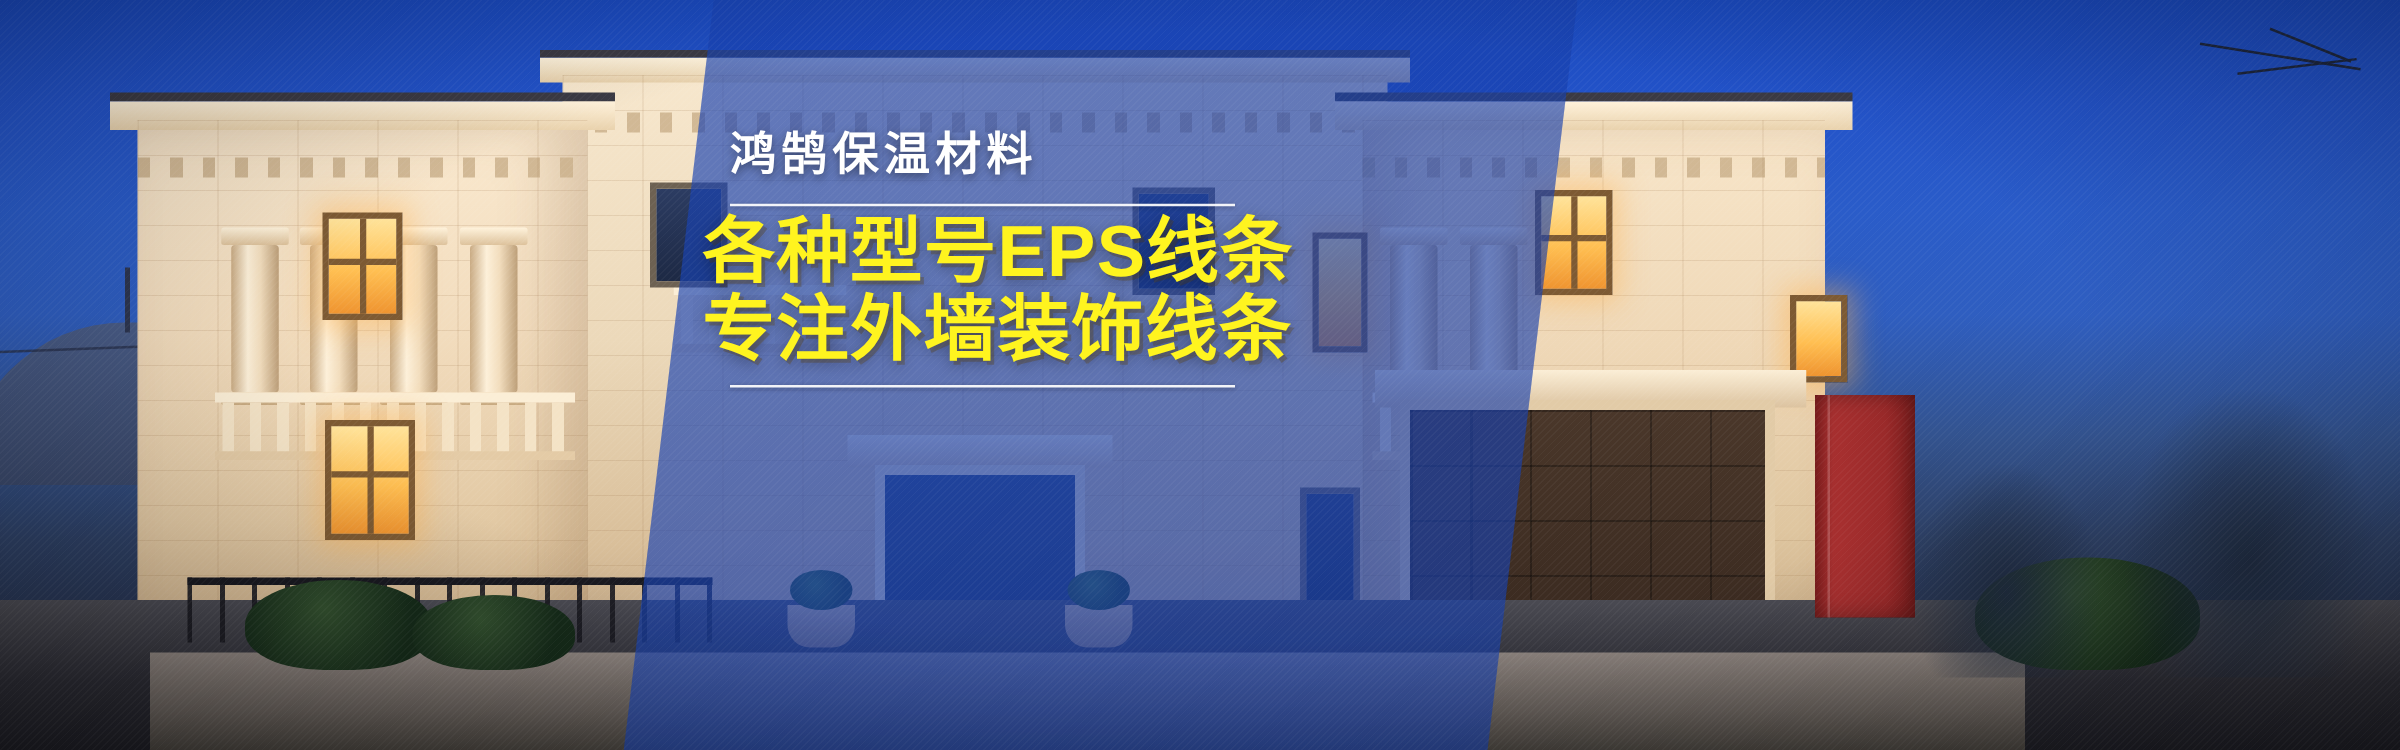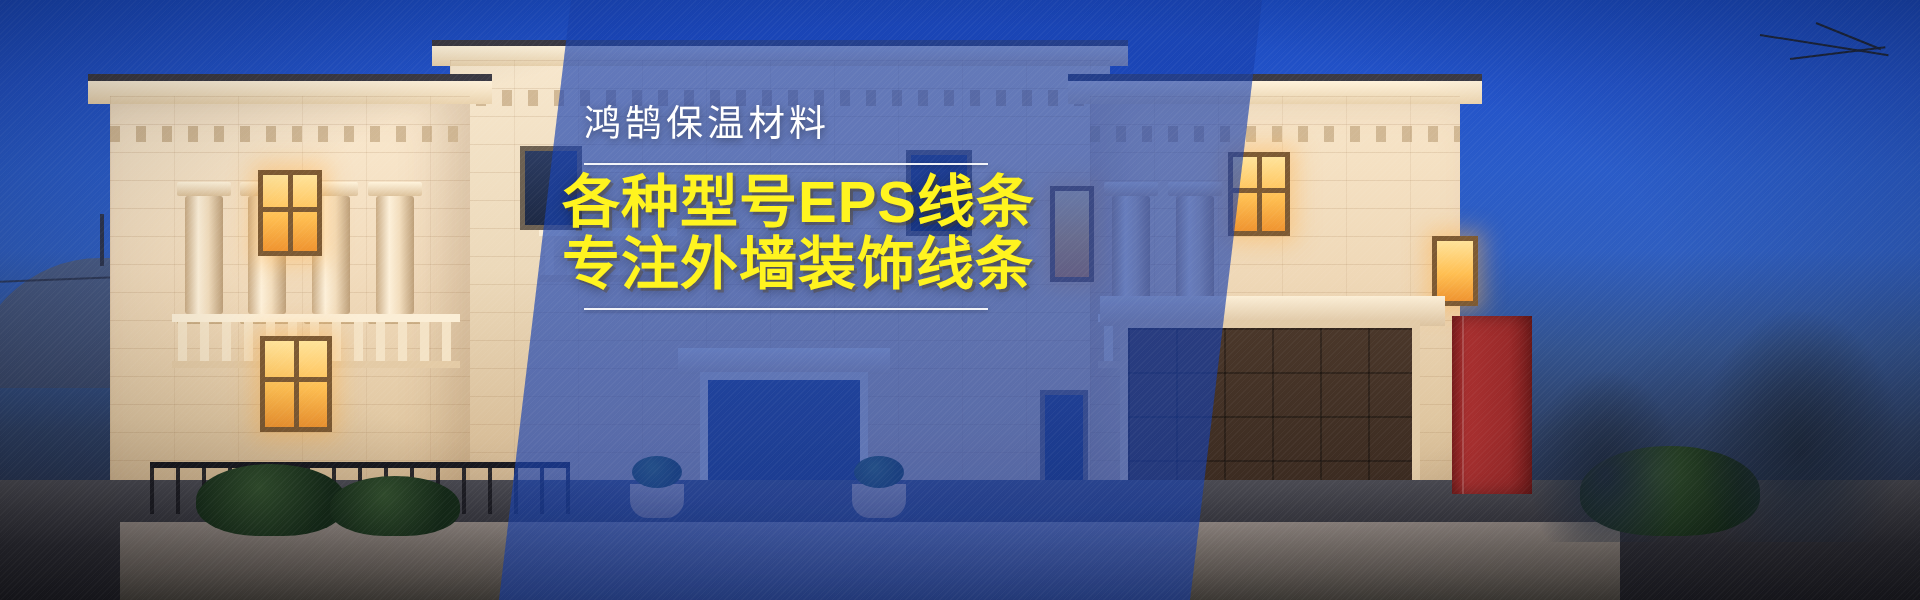--- a/index.html
+++ b/index.html
@@ -256,21 +256,21 @@
     background:radial-gradient(ellipse at 50% 45%, rgba(0,0,0,0) 52%, rgba(0,0,0,.30) 100%);
   }
 
   
   .text-block{
     position:absolute; left:562px; top:104px; width:460px;
     z-index:20;
   }
   .brand{
     font-size:37px; line-height:1.1; color:#ffffff;
-    letter-spacing:4px; font-weight:400;
+    letter-spacing:4px; font-weight:700;
     text-shadow:0 2px 8px rgba(0,0,0,.45);
     padding-left:22px;
   }
   .rule{
     height:2px; background:#ffffff; opacity:.92;
     margin:18px 0 6px 22px; width:404px;
     box-shadow:0 1px 4px rgba(0,0,0,.35);
   }
   .rule.bottom{ margin:12px 0 16px 22px; }
   .headline{

